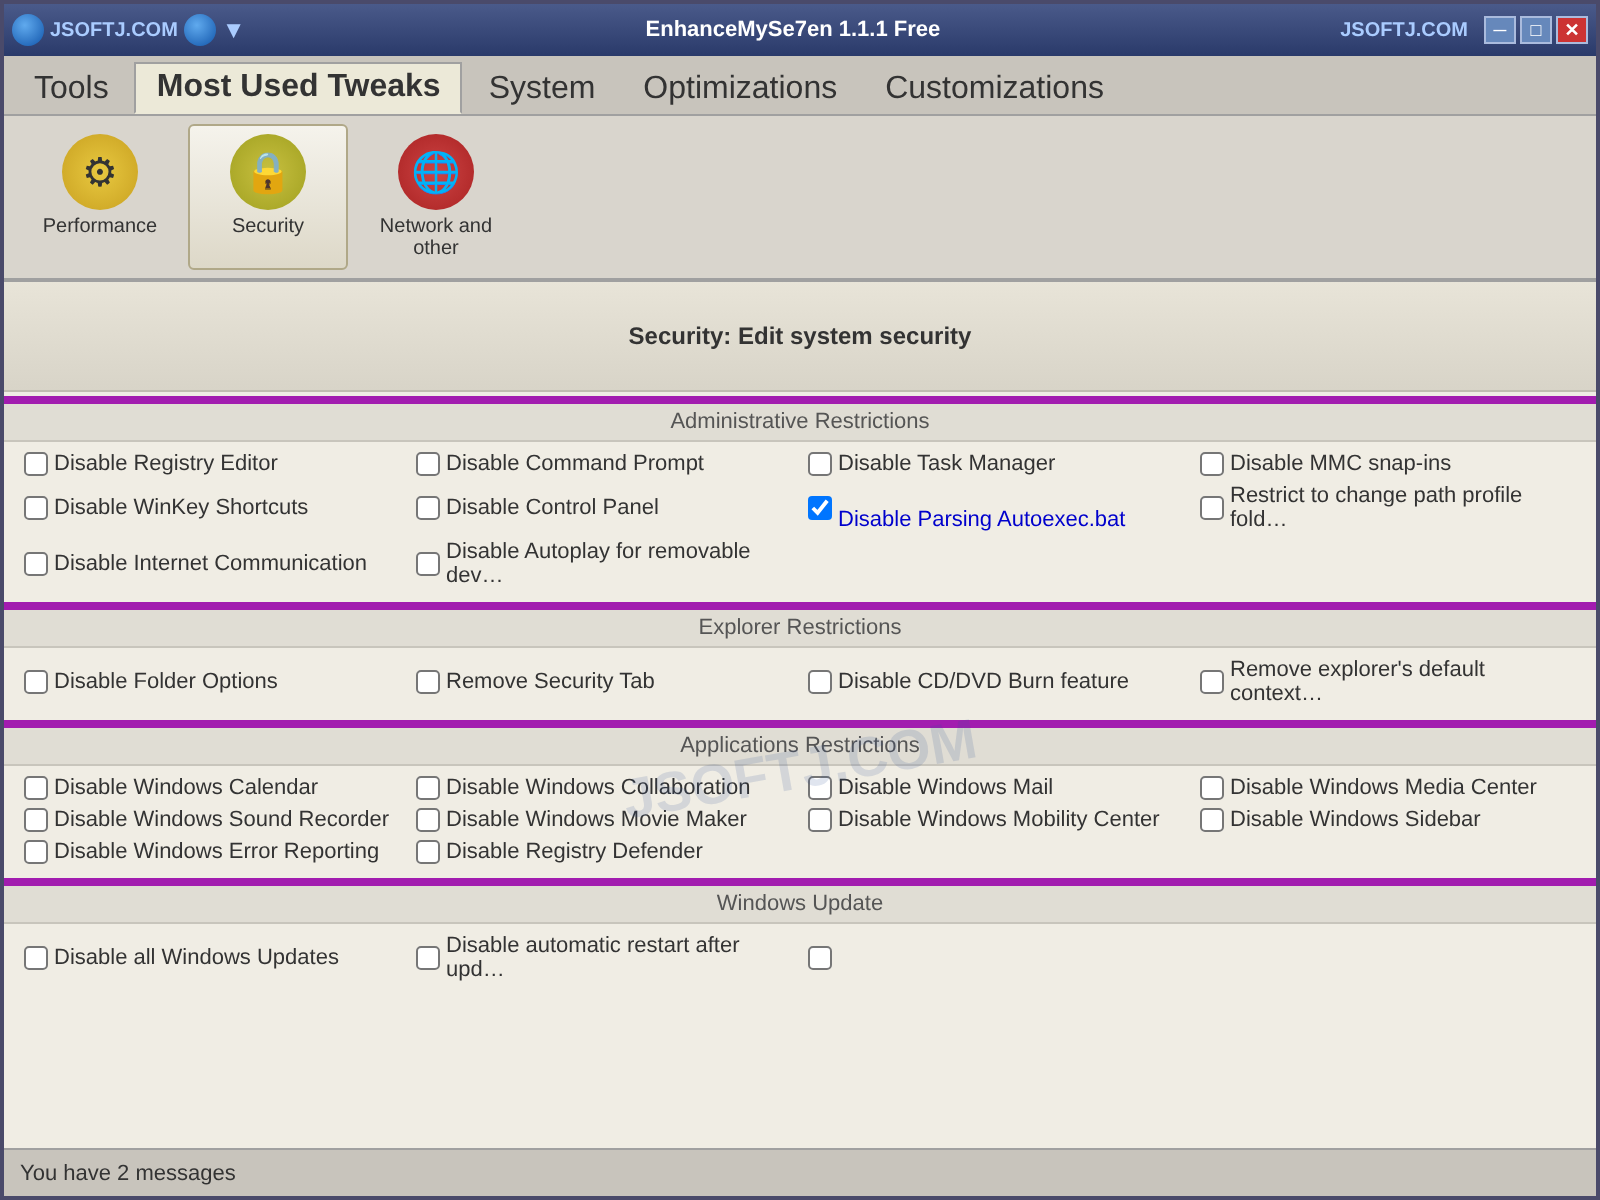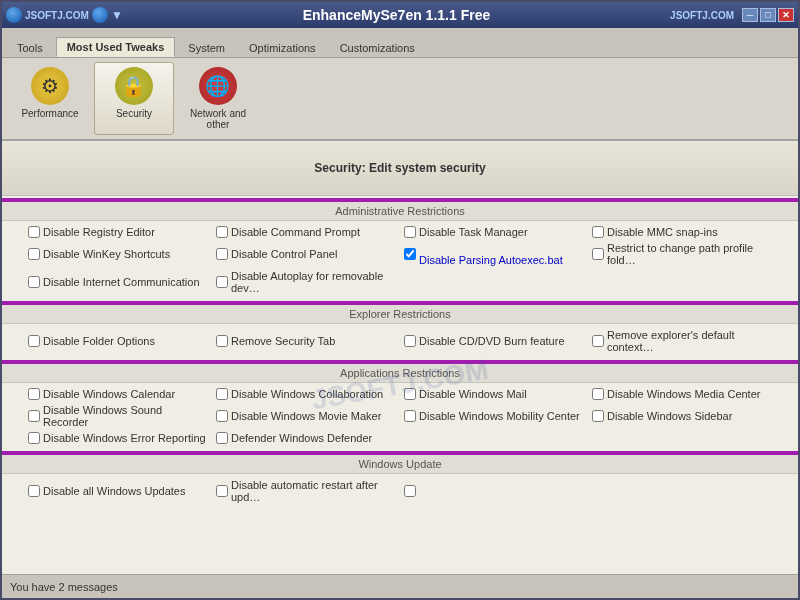--- a/index.html
+++ b/index.html
@@ -31,21 +31,21 @@
       font-weight: bold;
       flex-shrink: 0;
     }
     .titlebar-left {
       display: flex;
       align-items: center;
       gap: 4px;
     }
     .titlebar-title {
       color: white;
-      font-size: 14px;
+      font-size: 11px;
     }
     .titlebar-right {
       display: flex;
       align-items: center;
       gap: 2px;
     }
     .title-btn {
       width: 16px;
       height: 14px;
       background: #6688bb;
@@ -62,21 +62,21 @@
       background: #c8c4bc;
       border-bottom: 1px solid #a0a0a0;
       display: flex;
       align-items: flex-end;
       padding: 2px 4px 0 4px;
       flex-shrink: 0;
       height: 30px;
     }
     .nav-tab {
       padding: 3px 10px;
-      font-size: 11px;
+      font-size: 16px;
       cursor: pointer;
       border: 1px solid transparent;
       border-bottom: none;
       background: transparent;
       color: #333;
       margin-right: 2px;
     }
     .nav-tab.active {
       background: #ece9d8;
       border: 1px solid #a0a0a0;
@@ -142,21 +142,21 @@
       padding: 3px;
       font-size: 11px;
       color: #555;
       border-top: 4px solid #a21caf;
       border-bottom: 1px solid #c8c5bc;
       margin-top: 2px;
     }
     .checkbox-grid {
       display: grid;
       grid-template-columns: repeat(4, 1fr);
-      padding: 4px 24px;
+      padding: 4px 8px;
       gap: 2px 4px;
     }
     .checkbox-item {
       display: flex;
       align-items: center;
       gap: 3px;
       font-size: 11px;
       color: #333;
       padding: 1px 2px;
     }
@@ -358,21 +358,21 @@
       <div class="checkbox-item">
         <input type="checkbox" style="">
         <span>Disable Windows Sidebar</span>
       </div>
       <div class="checkbox-item">
         <input type="checkbox" style="">
         <span>Disable Windows Error Reporting</span>
       </div>
       <div class="checkbox-item">
         <input type="checkbox" style="">
-        <span>Defender Windows Defender</span>
+        <span>Disable Registry Defender</span>
       </div>
     </div>
 
     <div class="section-title">Windows Update</div>
     <div class="checkbox-grid">
       <div class="checkbox-item">
         <input type="checkbox" style="">
         <span>Disable all Windows Updates</span>
       </div>
       <div class="checkbox-item">

